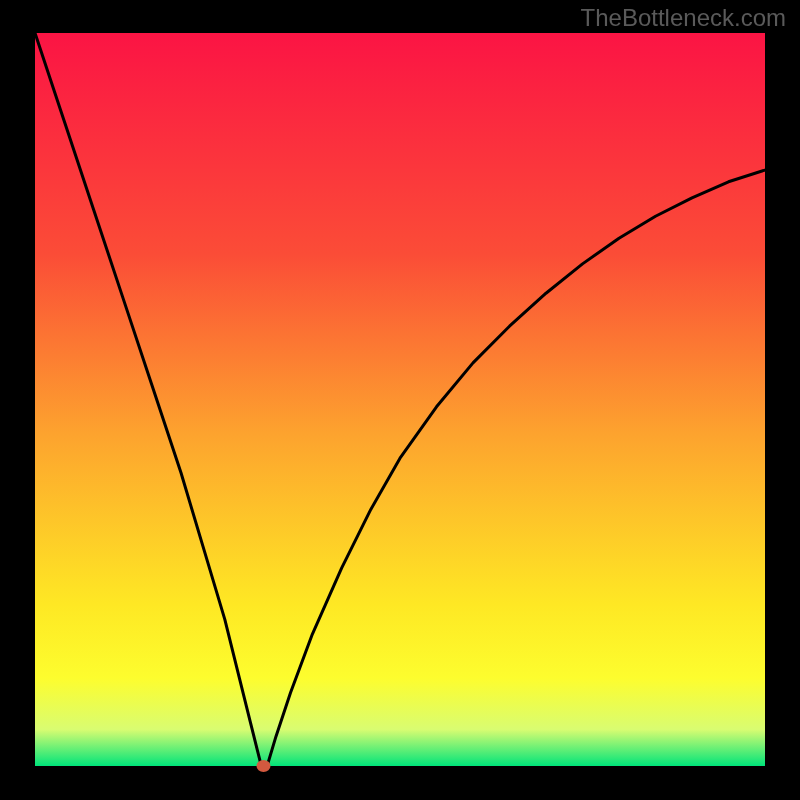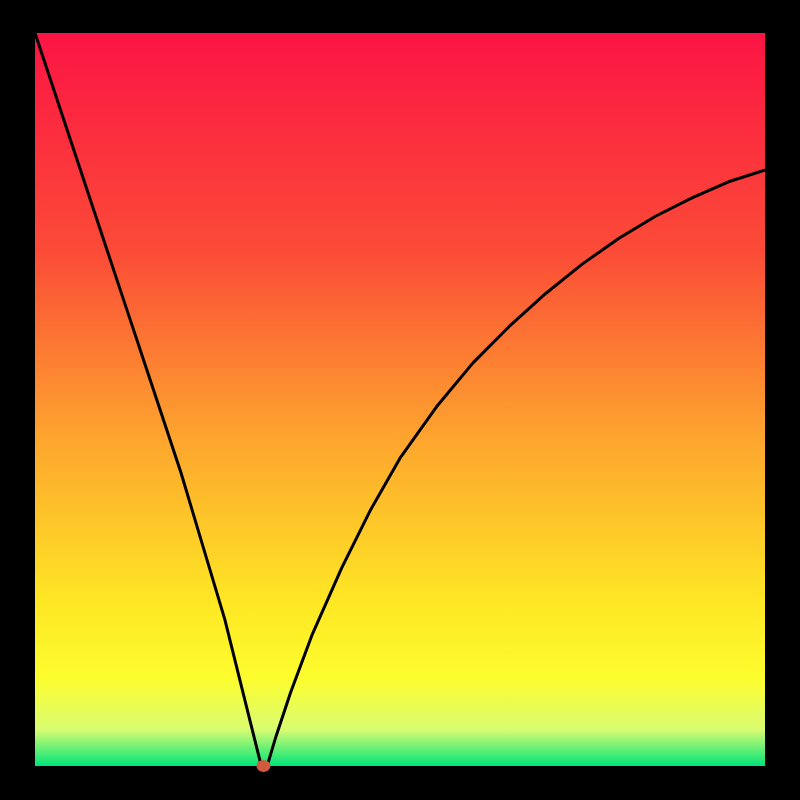--- a/index.html
+++ b/index.html
@@ -27,20 +27,21 @@
     user-select: none;
   }
   svg {
     display: block;
   }
 </style>
 </head>
 <body>
 
 <div class="frame">
+  <div class="watermark">TheBottleneck.com</div>
 
   <svg width="800" height="800" viewBox="0 0 800 800">
     <defs>
       <linearGradient id="bg-grad" x1="0" y1="0" x2="0" y2="1">
         <stop id="g0" offset="0%" stop-color="#fb1444"></stop>
         <stop id="g1" offset="30%" stop-color="#fb4c37"></stop>
         <stop id="g2" offset="55%" stop-color="#fda42e"></stop>
         <stop id="g3" offset="78%" stop-color="#fee824"></stop>
         <stop id="g4" offset="88%" stop-color="#fdfd2e"></stop>
         <stop id="g5" offset="95%" stop-color="#d9fc71"></stop>

